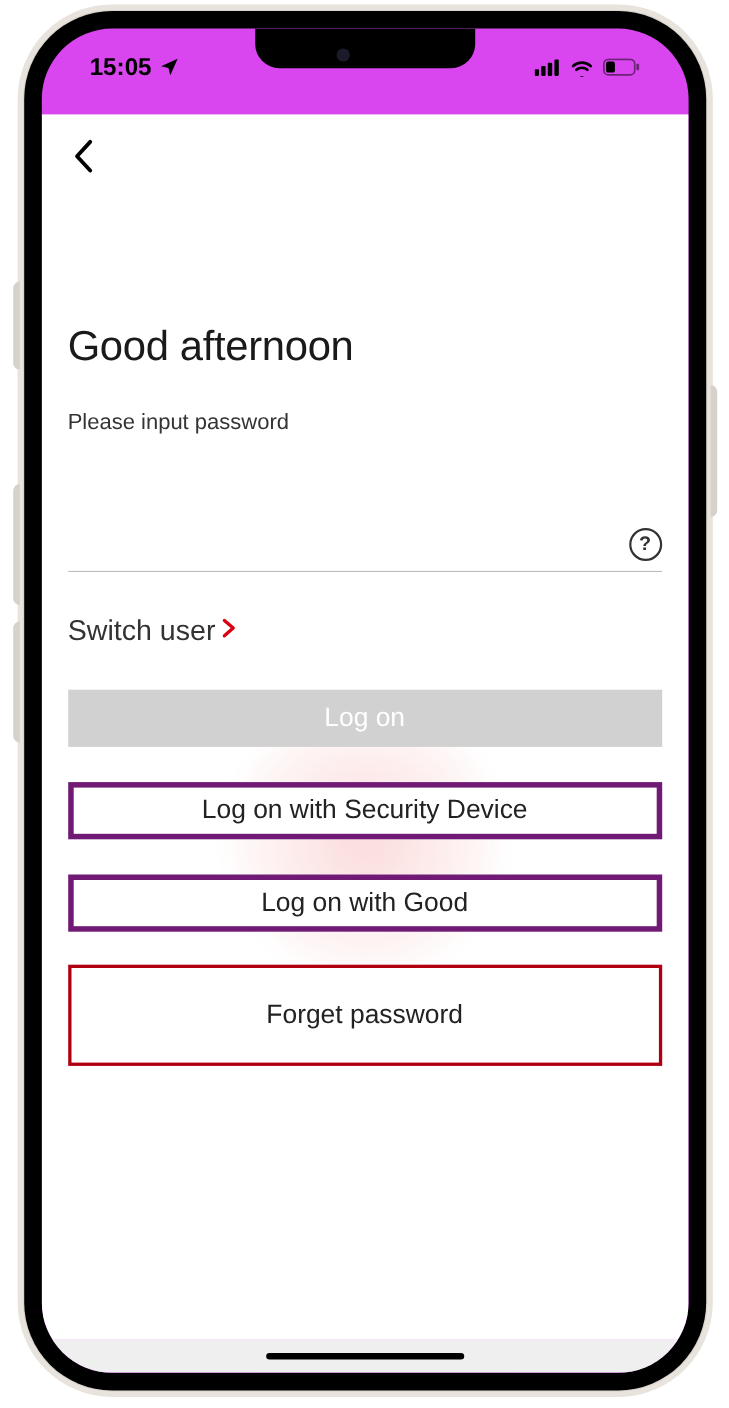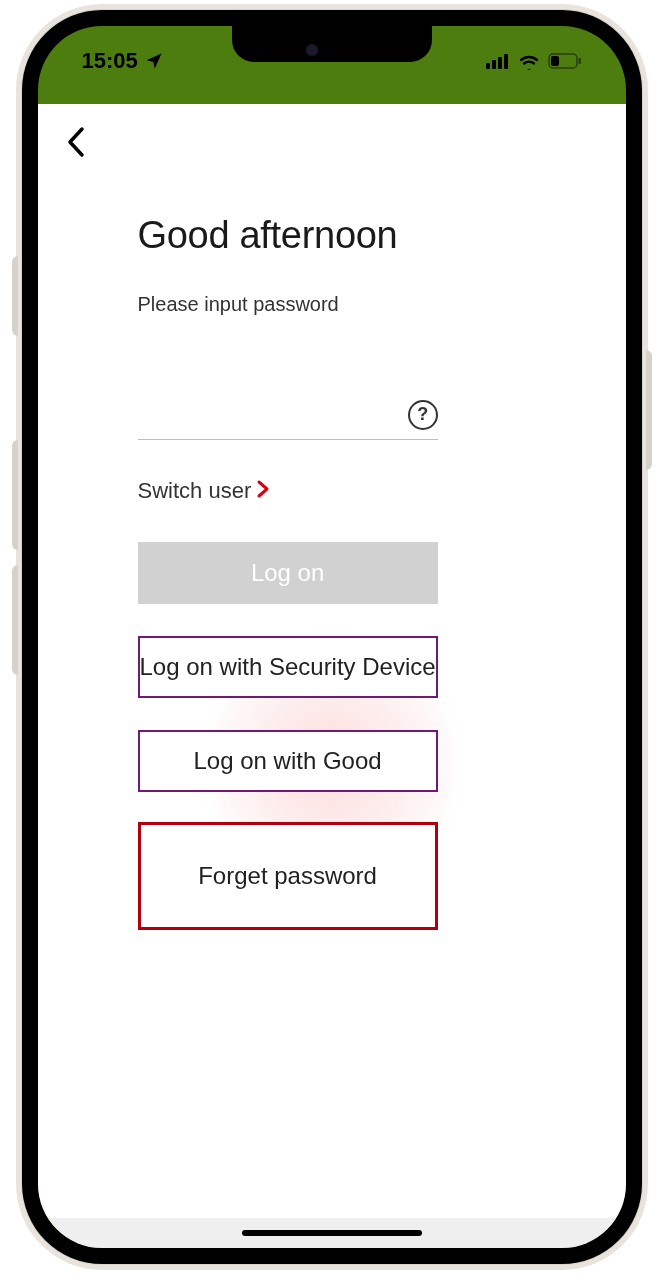--- a/index.html
+++ b/index.html
@@ -14,21 +14,21 @@
     .phone::before{
       content:""; position:absolute; left:-10px; top:246px; width:6px; height:80px; background:#d6d2cb; border-radius:6px 0 0 6px;
     }
     .phone::after{
       content:""; position:absolute; right:-10px; top:340px; width:6px; height:120px; background:#d6d2cb; border-radius:0 6px 6px 0;
     }
     .side-btn2{position:absolute; left:-10px; top:430px; width:6px; height:110px; background:#d6d2cb; border-radius:6px 0 0 6px;}
     .side-btn3{position:absolute; left:-10px; top:555px; width:6px; height:110px; background:#d6d2cb; border-radius:6px 0 0 6px;}
 
     .screen {
-      width:100%; height:100%; background:#4d7c0f; border-radius:64px; overflow:hidden;
+      width:100%; height:100%; background:#d946ef; border-radius:64px; overflow:hidden;
       position:relative; display:flex; flex-direction:column;
     }
 
     
     .notch {
       position:absolute; top:0; left:50%; transform:translateX(-50%);
       width:200px; height:36px; background:#000; border-radius:0 0 22px 22px;
       z-index:5; display:flex; justify-content:center; align-items:flex-end; padding-bottom:6px;
     }
     .notch .cam{ width:12px; height:12px; border-radius:50%; background:#1a1a2a; margin-left:-40px;}
@@ -39,48 +39,48 @@
       padding:14px 44px 0 44px; font-size:22px; font-weight:600; color:#000;
     }
     .status-left { display:flex; align-items:center; gap:6px; }
     .status-right { display:flex; align-items:center; gap:7px; }
     .nav-arrow svg, .cellular svg, .wifi svg, .battery svg { display:block; }
 
     
     .header-band { height:22px; }
 
     
-    .app { flex:1; background:#fff; display:flex; position:relative;}
+    .app { flex:1; background:#fff; display:flex; flex-direction:column; position:relative;}
 
     
     .watermark{ position:absolute; left:50%; top:530px; transform:translateX(-50%); width:260px; height:260px;
       background:radial-gradient(circle at center, rgba(230,0,0,0.12) 10%, rgba(230,0,0,0.04) 55%, rgba(230,0,0,0) 72%);
       filter:blur(6px); pointer-events:none;}
 
     .app-header { height:80px; display:flex; align-items:center; padding:0 16px; }
     .back-btn { width:44px; height:44px; display:flex; align-items:center; justify-content:center; cursor:pointer;}
 
     .content { padding:0 24px; position:relative; z-index:1;}
     .title { font-size:38px; font-weight:500; color:#1a1a1a; margin-top:110px; letter-spacing:-0.3px;}
     .subtitle { font-size:20px; color:#333; margin-top:36px; font-weight:400;}
 
     .pw-row { position:relative; margin-top:80px; height:44px; border-bottom:1px solid #bdbdbd; display:flex; align-items:center;}
     .pw-input { flex:1; border:none; outline:none; font-size:20px; background:transparent; height:100%; }
     .help-btn { width:30px; height:30px; border:2px solid #333; border-radius:50%;
       display:flex; align-items:center; justify-content:center; color:#333; font-size:18px; font-weight:600; cursor:pointer; margin-bottom:6px;}
 
     .switch-user { margin-top:38px; display:inline-flex; align-items:center; gap:4px; cursor:pointer; }
-    .switch-user-label { font-size:22px; color:#333; }
+    .switch-user-label { font-size:26px; color:#333; }
     .switch-user-chevron { color:#db0011; }
 
     .btn-stack { margin-top:38px; display:flex; flex-direction:column; gap:32px; }
-    .btn { height:62px; display:flex; align-items:center; justify-content:center; font-size:24px; cursor:pointer;}
+    .btn { height:52px; display:flex; align-items:center; justify-content:center; font-size:24px; cursor:pointer;}
     .btn-primary { background:#d1d1d1; color:#fff; border:none; }
-    .btn-outline { background:#fff; color:#222; border:2px solid #701a75; }
-    .btn-highlight { background:#fff; color:#222; border:3px solid #b00010; height:108px; margin-top:-2px;}
+    .btn-outline { background:#fff; color:#222; border:5px solid #701a75; }
+    .btn-highlight { background:#fff; color:#222; border:3px solid #b00010; height:92px; margin-top:-2px;}
 
     .footer-band { height:30px; background:#efefef; border-radius:0 0 64px 64px;}
 
     .home-indicator {
       position:absolute; bottom:12px; left:50%; transform:translateX(-50%);
       width:180px; height:6px; background:#000; border-radius:4px;
     }
   </style>
 </head>
 <body>

